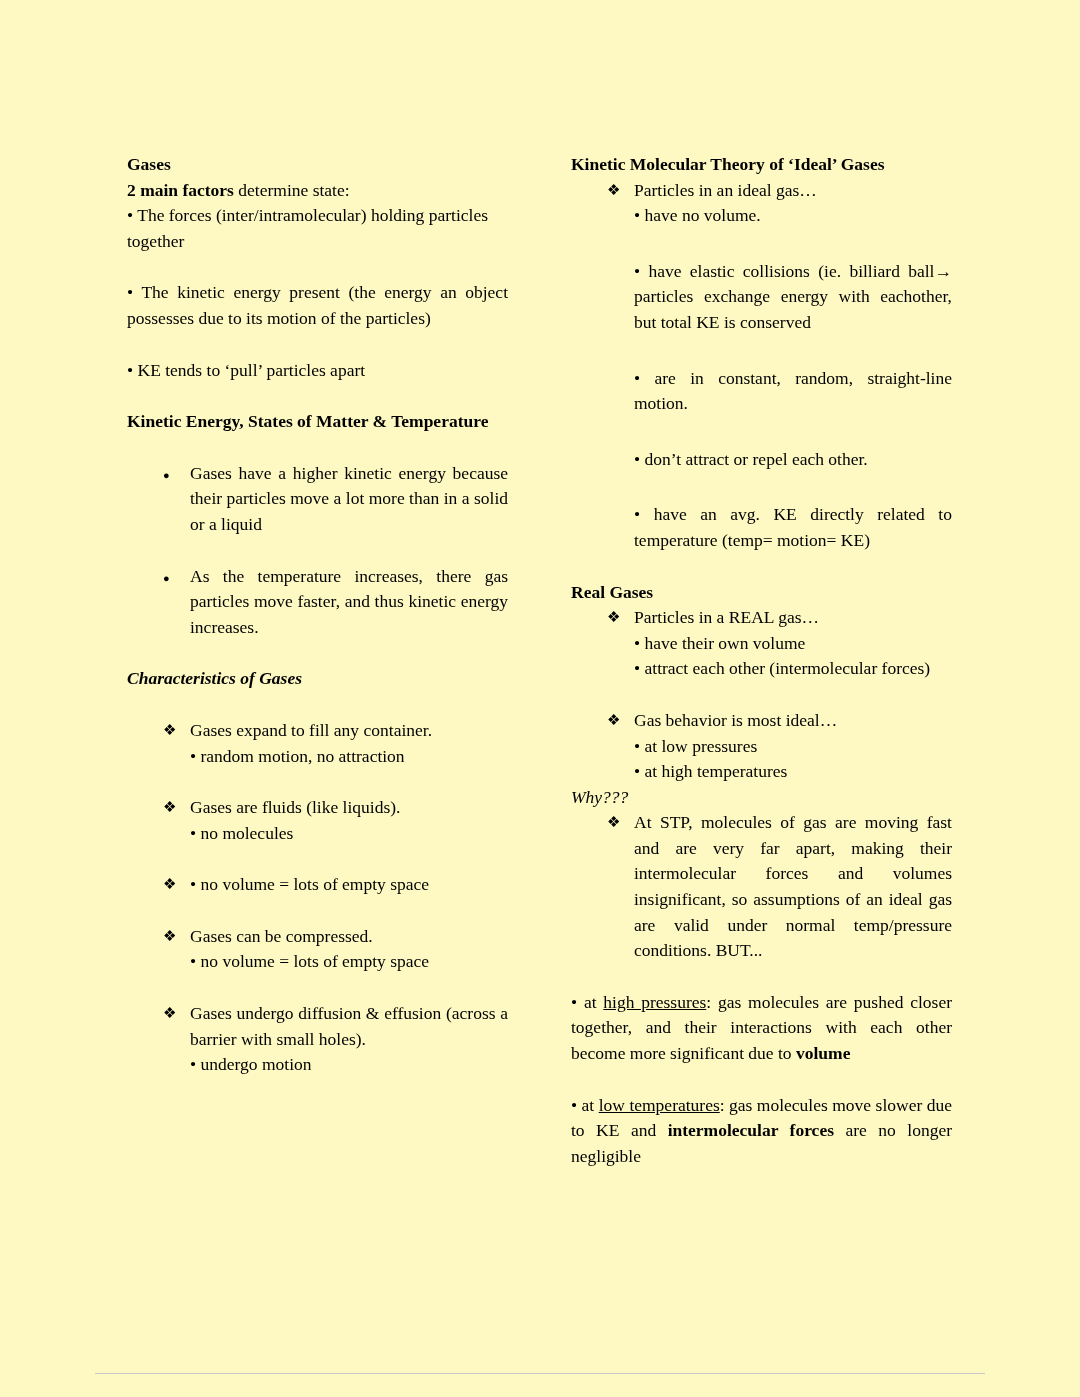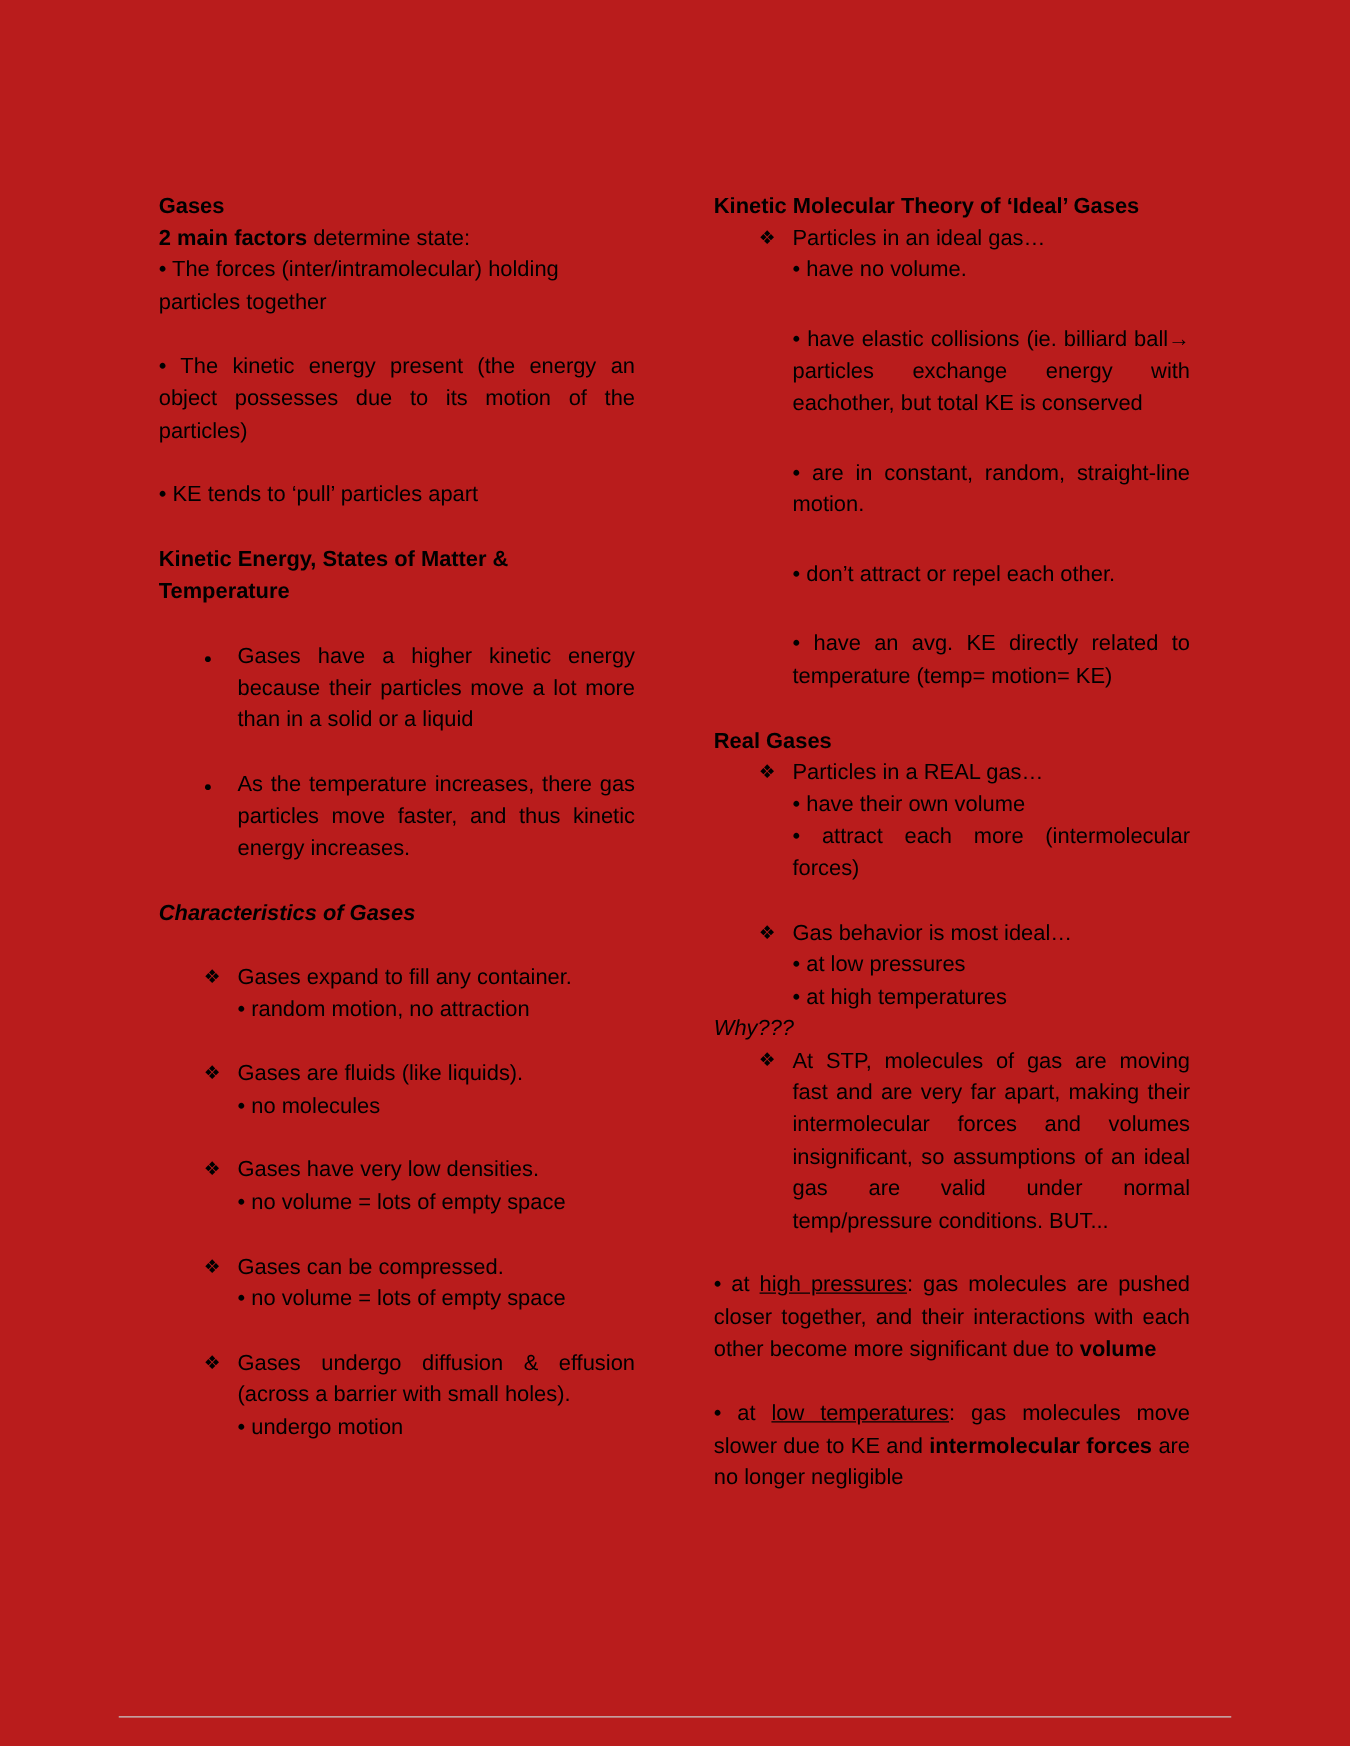--- a/index.html
+++ b/index.html
@@ -1,22 +1,22 @@
 <!DOCTYPE html>
 <html><head>
 <meta charset="utf-8">
 <style>
   * { box-sizing: border-box; }
   html, body { margin: 0; padding: 0; background: #ffffff; }
   .page {
     position: relative;
     width: 1080px;
     height: 1397px;
-    background: #b91c1c;
-    font-family: Liberation Sans, sans-serif;
+    background: #fef9c3;
+    font-family: Liberation Serif, serif;
     font-size: 17.5px;
     line-height: 25.6px;
     color: #000000;
     padding: 152px 127px 0 127px;
     overflow: hidden;
   }
   .columns { display: flex; gap: 63px; }
   .col { width: 381px; flex: none; }
 
   p, div { margin: 0; }
@@ -81,21 +81,20 @@
       <div class="li mb">
         <span class="marker diamond">❖</span>
         <div class="content">
           <div class="justify">Gases are fluids (like liquids).</div>
           <div>• no molecules</div>
         </div>
       </div>
       <div class="li mb">
         <span class="marker diamond">❖</span>
         <div class="content">
-          <div class="justify">Gases have very low densities.</div>
           <div>• no volume = lots of empty space</div>
         </div>
       </div>
       <div class="li mb">
         <span class="marker diamond">❖</span>
         <div class="content">
           <div class="justify">Gases can be compressed.</div>
           <div>• no volume = lots of empty space</div>
         </div>
       </div>
@@ -123,21 +122,21 @@
         </div>
       </div>
 
       <p class="bold center">Real Gases</p>
 
       <div class="li mb">
         <span class="marker diamond">❖</span>
         <div class="content">
           <div>Particles in a REAL gas…</div>
           <div>• have their own volume</div>
-          <div class="justify">• attract each more (intermolecular forces)</div>
+          <div class="justify">• attract each other (intermolecular forces)</div>
         </div>
       </div>
 
       <div class="li">
         <span class="marker diamond">❖</span>
         <div class="content">
           <div>Gas behavior is most ideal…</div>
           <div>• at low pressures</div>
           <div>• at high temperatures</div>
         </div>

